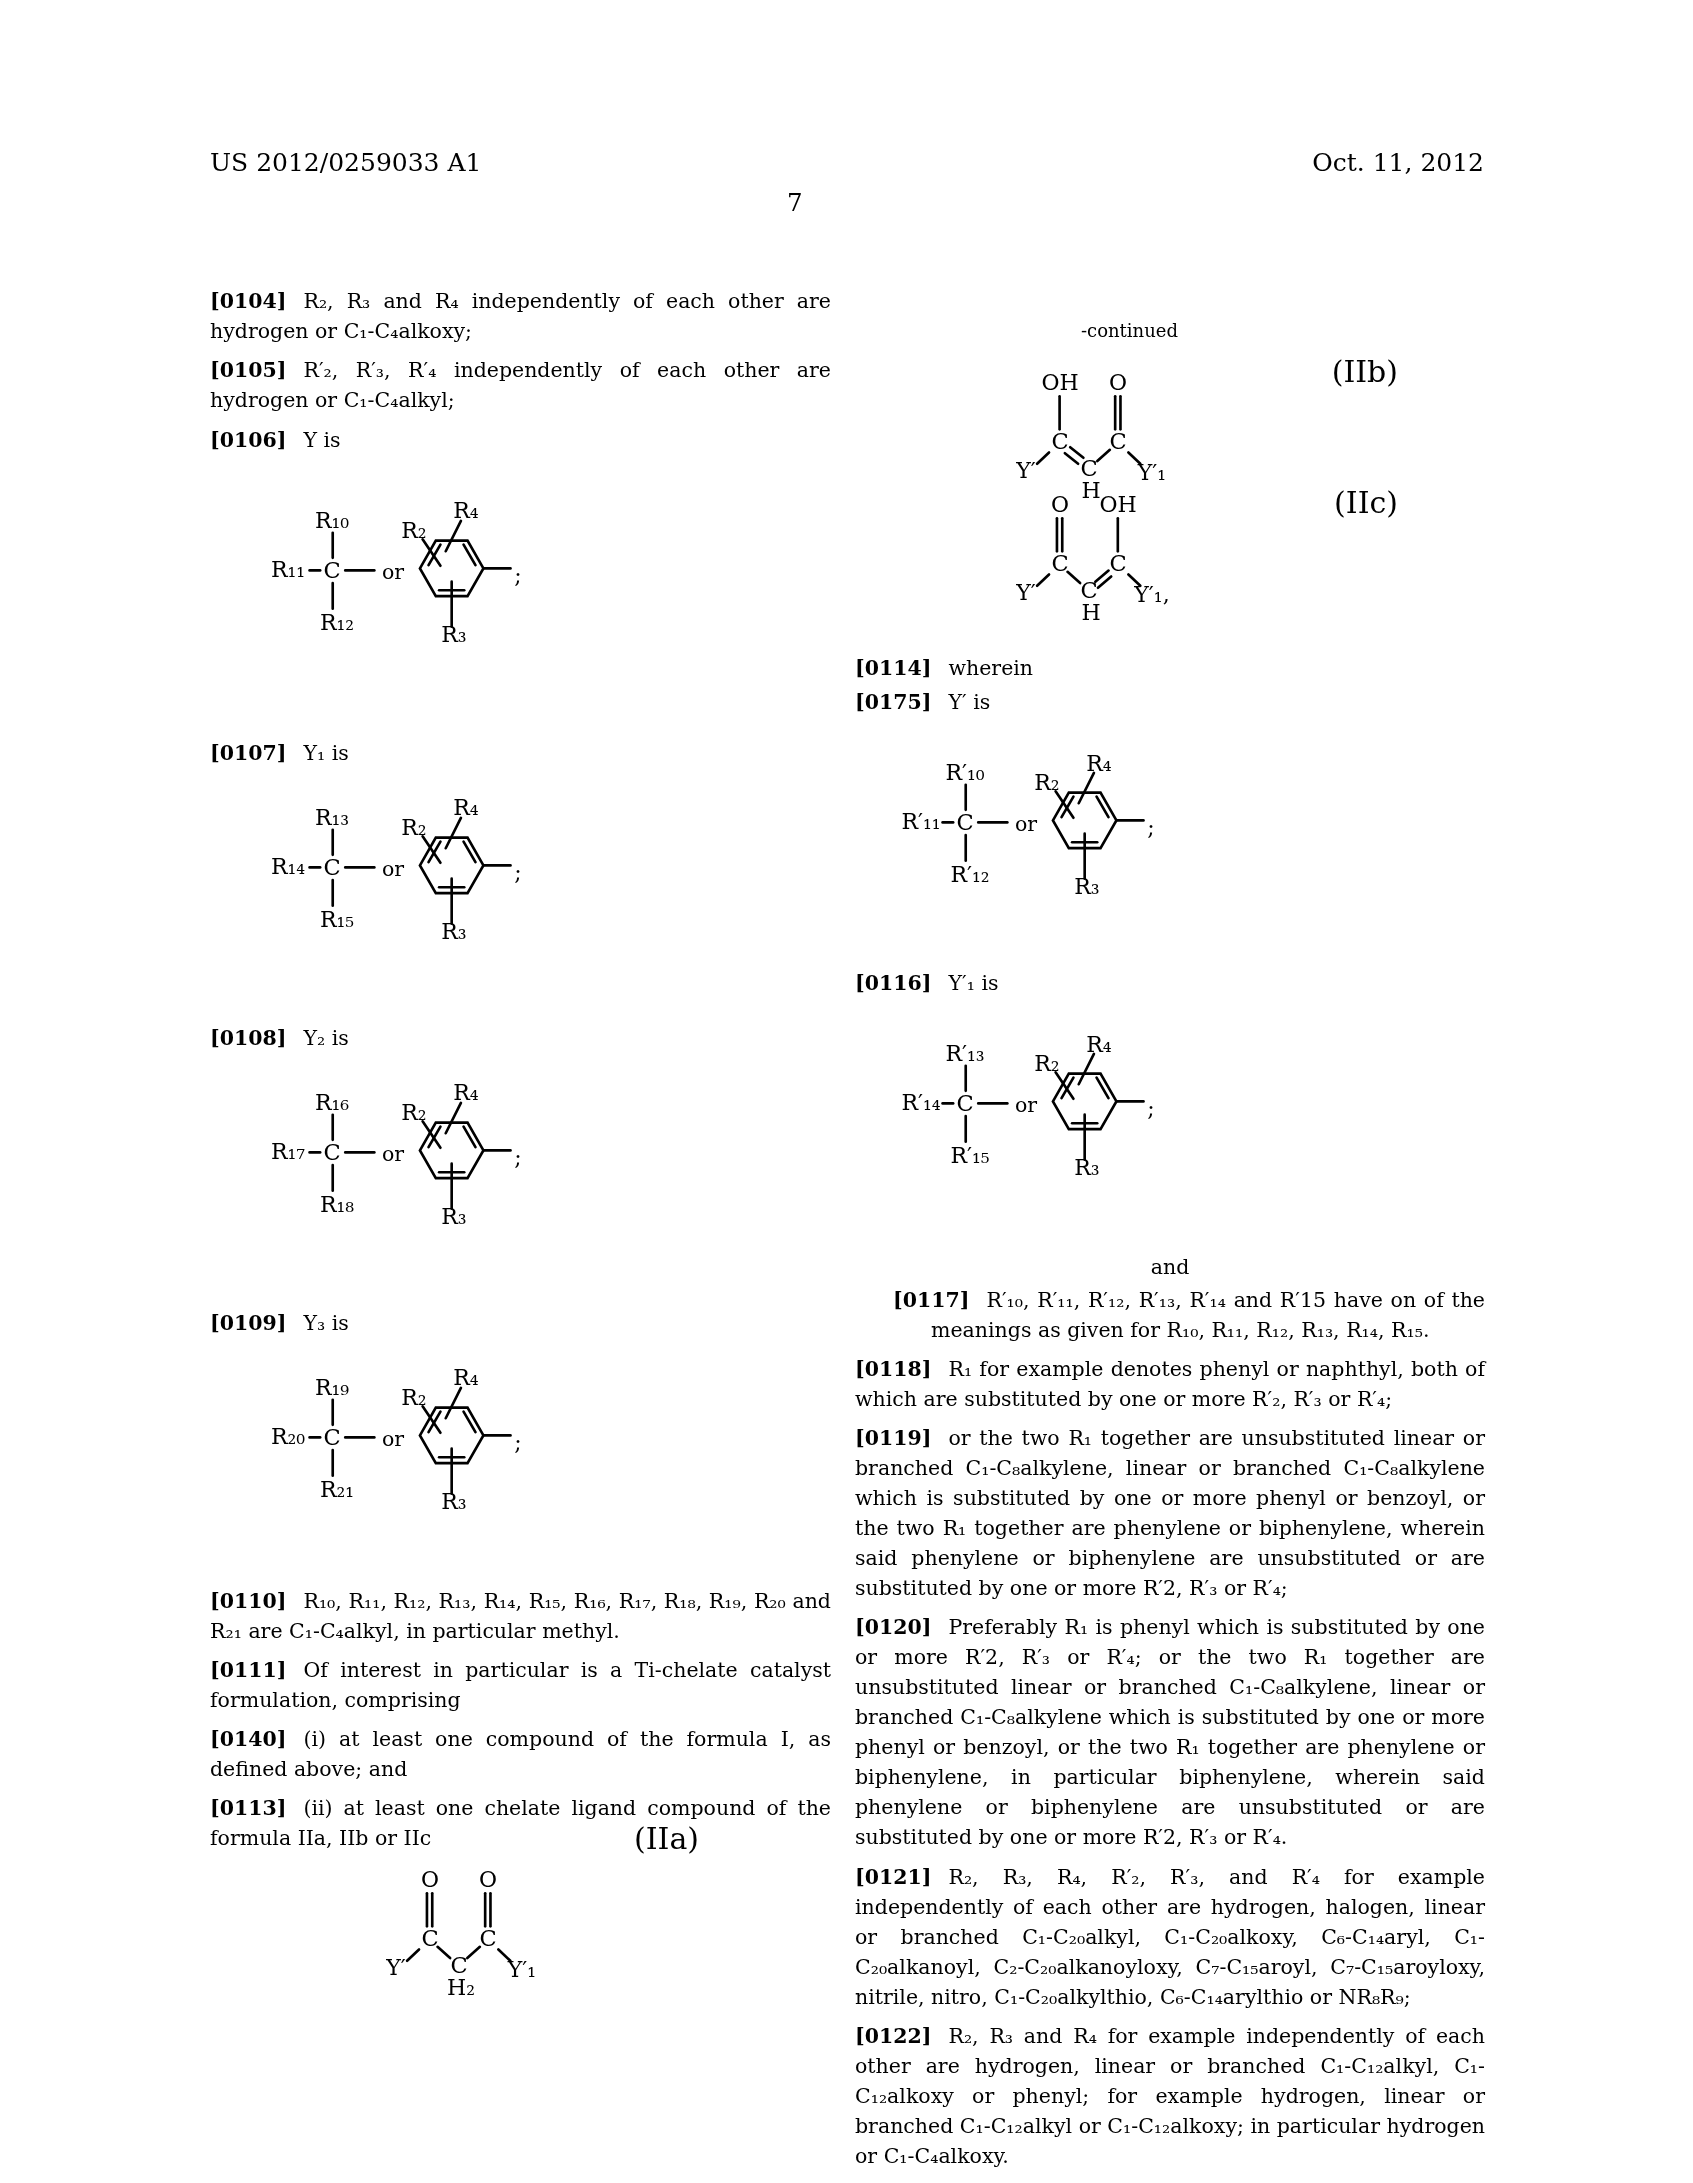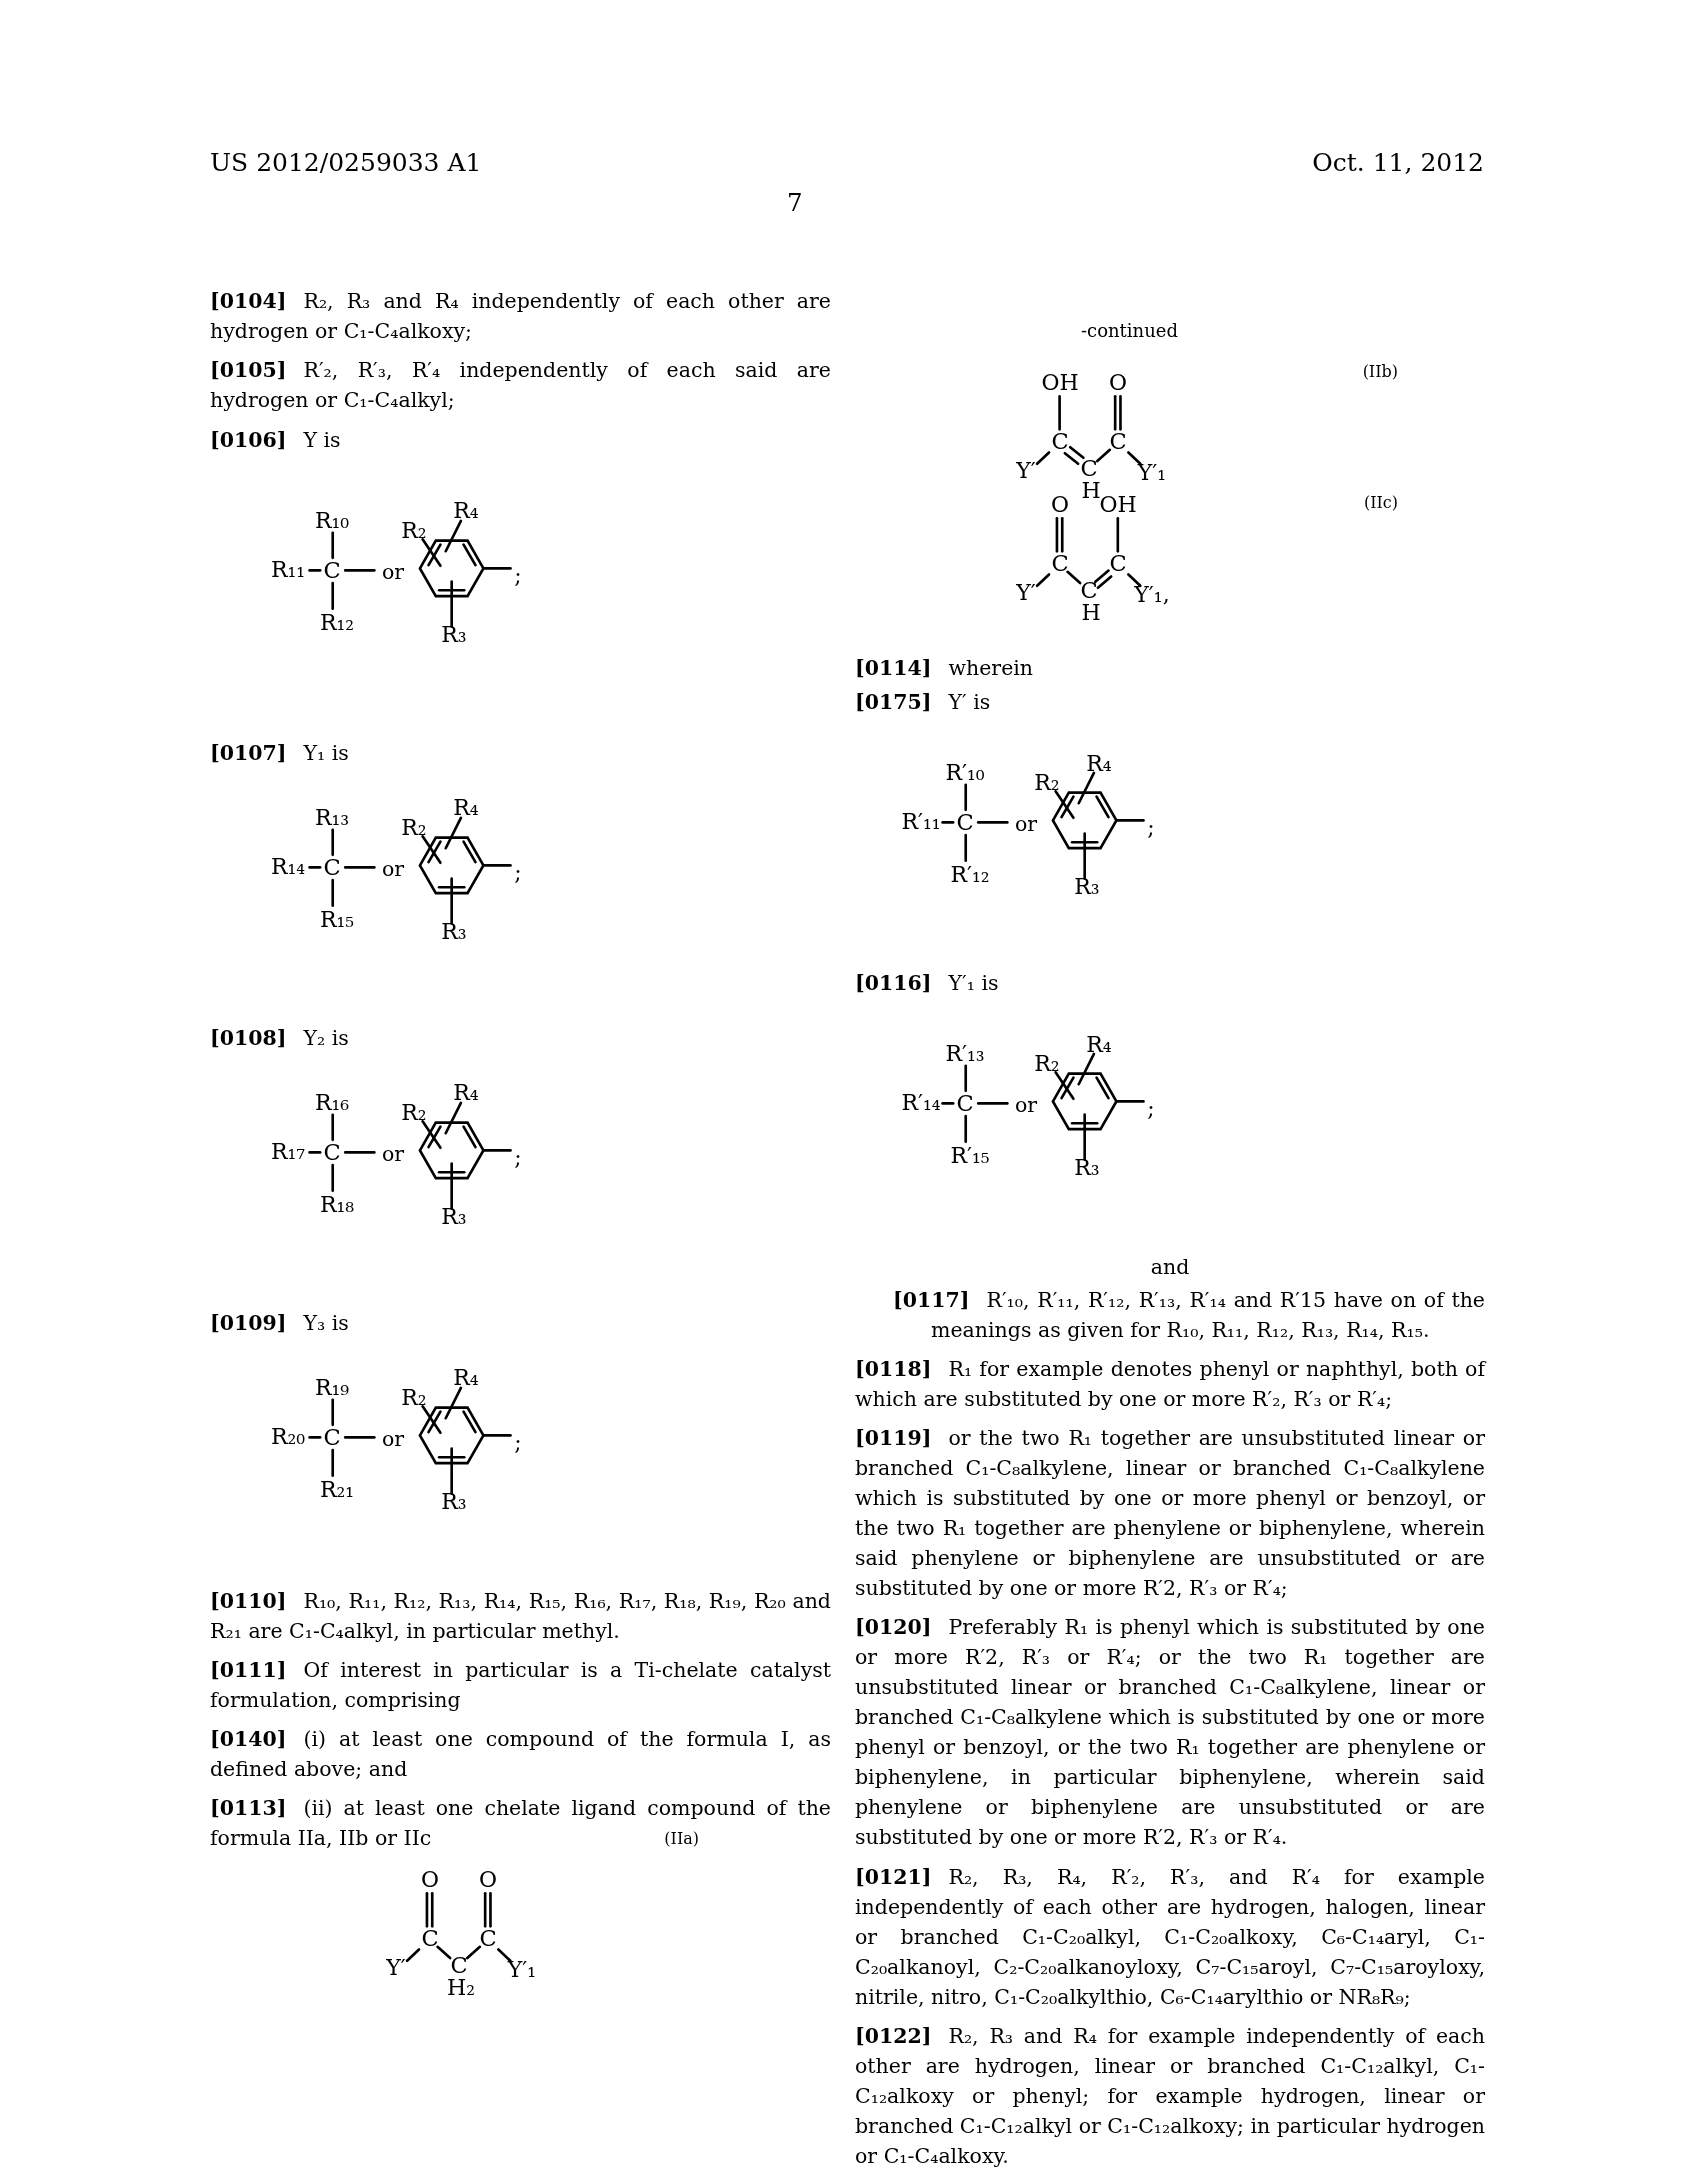--- a/index.html
+++ b/index.html
@@ -14,21 +14,21 @@
   .hdr-right{position:absolute;right:210px;top:148px;font-size:25px;}
   .page-num{position:absolute;left:787px;top:188px;font-size:24.5px;}
   .col{position:absolute;}
   .col-left{left:210px;top:286px;width:621px;}
   .col-right{left:855px;top:316px;width:630px;}
   .para{margin:0 0 9.3px 0;font-size:20.5px;line-height:30px;text-align:justify;}
   .para .tag{font-weight:bold;margin-right:17px;}
   .para.hang{padding-left:76px;text-indent:-38px;}
   .plain{margin:0;font-size:20.5px;line-height:30px;text-align:center;}
   .continued{margin:0 0 0 0;font-size:18px;line-height:30px;text-align:center;padding-right:81px;}
-  .formula-label{font-size:16px;line-height:30px;text-align:right;}
+  .formula-label{font-size:30px;line-height:30px;text-align:right;}
   .fl-iia{padding-right:132px;margin-top:-29px;margin-bottom:4px;}
   .fl-iib{padding-right:87px;margin-top:10.6px;margin-bottom:-24px;}
   .fl-iic{padding-right:87px;margin-top:-10.6px;margin-bottom:-33px;}
   .struct{position:relative;}
   .struct svg.bonds{position:absolute;left:0;top:0;width:100%;height:100%;}
   .quat{width:265px;height:152px;}
   .quat.qleft{margin:46px 0 0 53px;}
   .quat.qright{margin:36px 0 0 41px;}
   .dic{width:172px;height:136px;}
   .dic.dleft{margin:5.3px 0 0 168px;}
@@ -65,21 +65,21 @@
 
   <div class="hdr-left">US 2012/0259033 A1</div>
   <div class="hdr-right">Oct. 11, 2012</div>
   <div class="page-num">7</div>
 
   <div class="col col-left">
 
 
     <p class="para"><span class="tag">[0104]</span><span>R₂, R₃ and R₄ independently of each other are hydrogen or C₁-C₄alkoxy;</span></p>
 
-    <p class="para"><span class="tag">[0105]</span><span>R′₂, R′₃, R′₄ independently of each said are hydrogen or C₁-C₄alkyl;</span></p>
+    <p class="para"><span class="tag">[0105]</span><span>R′₂, R′₃, R′₄ independently of each other are hydrogen or C₁-C₄alkyl;</span></p>
 
     <p class="para mb0"><span class="tag">[0106]</span><span>Y is</span></p>
 
     <div class="struct quat qleft">
       <svg class="bonds" viewBox="0 0 400 230">
         <g stroke="#000" stroke-width="4" stroke-linecap="round" fill="none">
           <line x1="105" y1="48" x2="105" y2="86"></line>
             <line x1="70" y1="105" x2="86" y2="105"></line>
           <line x1="124" y1="105" x2="168" y2="105"></line>
             <line x1="105" y1="124" x2="105" y2="163"></line>

